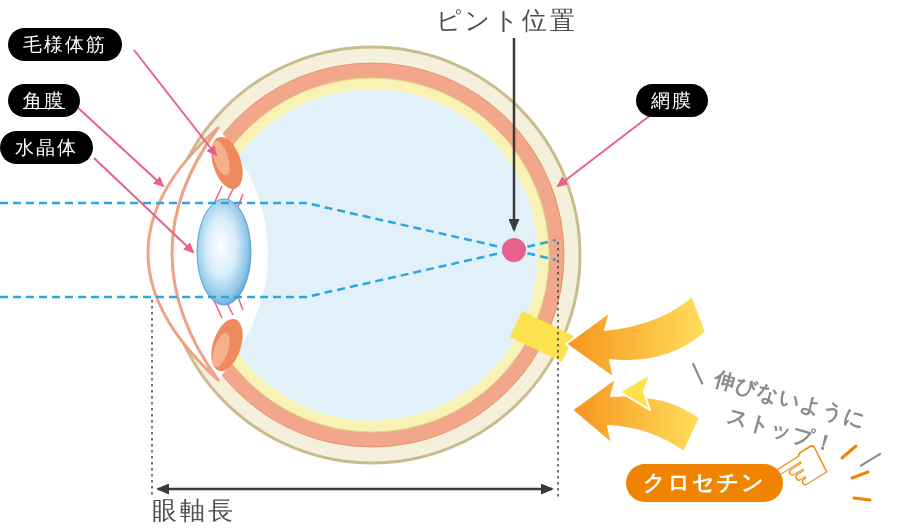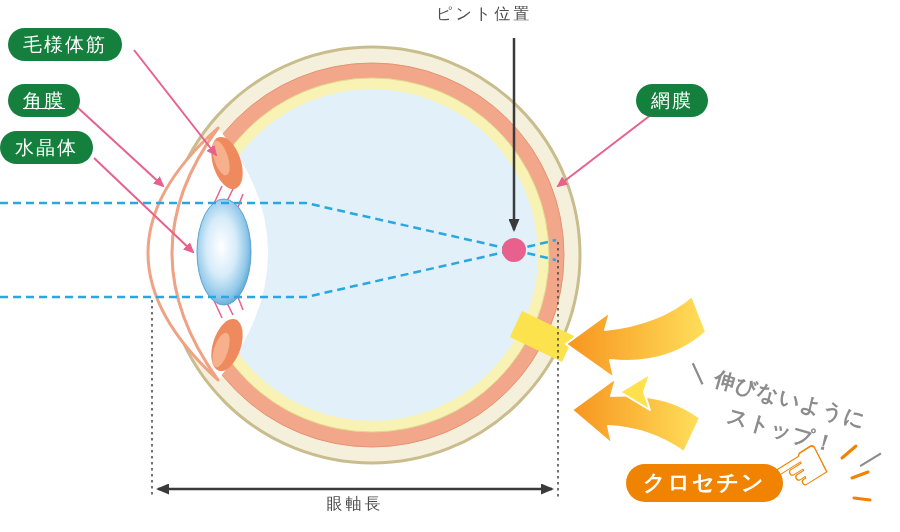--- a/index.html
+++ b/index.html
@@ -6,45 +6,45 @@
   body { font-family:"DejaVu Sans", sans-serif; }
   .stage {
     position:relative; width:900px; height:532px;
     background:#ffffff; overflow:hidden;
   }
   .stage svg.diagram { position:absolute; left:0; top:0; }
 
   
   .pill {
     position:absolute;
-    background:#15803d; color:#ffffff;
+    background:#000000; color:#ffffff;
     font-size:19px; line-height:1;
     padding:7px 15px; border-radius:18px;
     letter-spacing:2px; white-space:nowrap;
   }
   .pill-ciliary { left:8px;  top:28px; }
   .pill-cornea  { left:8px;  top:84px;text-decoration:underline; }
   .pill-lens    { left:0;  top:131px; }
   .pill-retina  { left:636px; top:84px; }
 
   .pill-crocetin {
     position:absolute; left:626px; top:464px;
     background:#f08300; color:#ffffff;
     font-size:22px; font-weight:bold; line-height:1;
     padding:8px 17px; border-radius:19px;
     letter-spacing:2px; white-space:nowrap;
   }
 
   
   .caption {
     position:absolute; color:#4d4d4d;
-    font-size:16px; letter-spacing:3px; white-space:nowrap;
+    font-size:25px; letter-spacing:3px; white-space:nowrap;
   }
   .caption-focus { left:436px; top:4px; }
-  .caption-axial { left:152px; top:494px; width:406px; text-align:center; }
+  .caption-axial { left:152px; top:494px; width:406px; }
 
   
   .stop-callout {
     position:absolute; left:692px; top:356px;
     transform:rotate(16deg); transform-origin:left top;
     display:flex; align-items:stretch; gap:6px;
     color:#8c8c8c; font-size:21px; font-weight:bold;
     letter-spacing:1px; white-space:nowrap;
   }
   .stop-callout .tick-left  { align-self:flex-start; }

